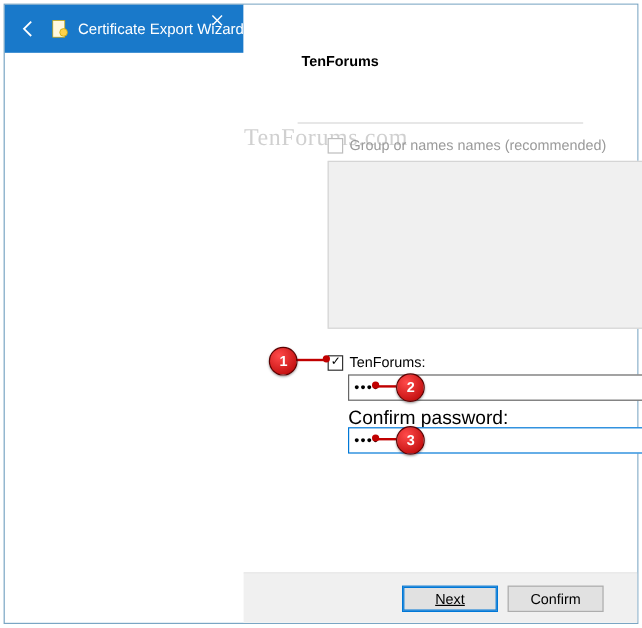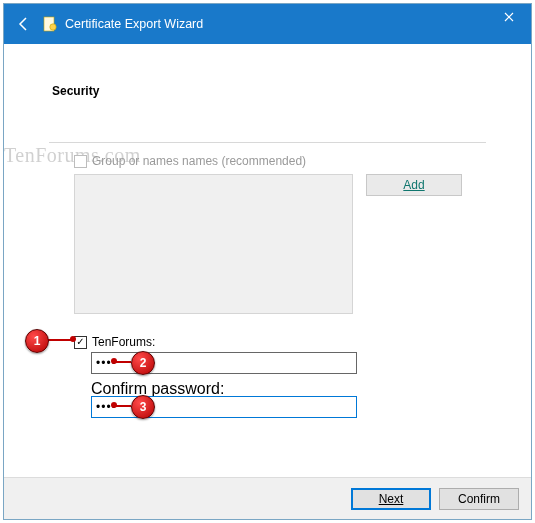--- a/index.html
+++ b/index.html
@@ -12,21 +12,21 @@
     background: #fff;
     overflow: hidden;
     position: relative;
   }
   .window-border {
     position: absolute;
     left: 3px; top: 3px; right: 3px; bottom: 3px;
     border: 1px solid #7aa6c4;
     box-sizing: border-box;
     display: flex;
-    flex-direction: column;
+    flex-direction: row;
   }
   .titlebar {
     height: 40px;
     background: #1979ca;
     display: flex;
     align-items: center;
     position: relative;
     color: #fff;
   }
   .titlebar .back {
@@ -163,21 +163,21 @@
     border-top: 1px solid #dcdcdc;
   }
   .footer {
     position: absolute;
     left: 0; right: 0; bottom: 0;
     height: 41px;
     background: #f0f0f0;
     display: flex;
     justify-content: flex-end;
     align-items: center;
-    padding-right: 12px;
+    padding-right: 28px;
     gap: 8px;
   }
   .footer .btn {
     width: 80px; height: 22px;
     border: 1px solid #adadad;
     background: #e1e1e1;
     font-size: 12px;
     font-family: inherit;
     display: flex;
     align-items: center;
@@ -256,21 +256,21 @@
     <div class="title">Certificate Export Wizard</div>
     <div class="close">
       <svg width="10" height="10" viewBox="0 0 10 10">
           <path d="M1 1 L9 9 M9 1 L1 9" stroke="#fff" stroke-width="1.2"></path>
         </svg>
     </div>
   </div>
 
   <div class="body">
 
-    <div class="section-heading">Security</div>
+    <div class="section-heading">TenForums</div>
 
     <div class="watermark">TenForums.com</div>
 
     <div class="hr1"></div>
 
     <div class="group-cb-row">
       <div class="cb"></div>
       <span>Group or names names (recommended)</span>
     </div>
 

